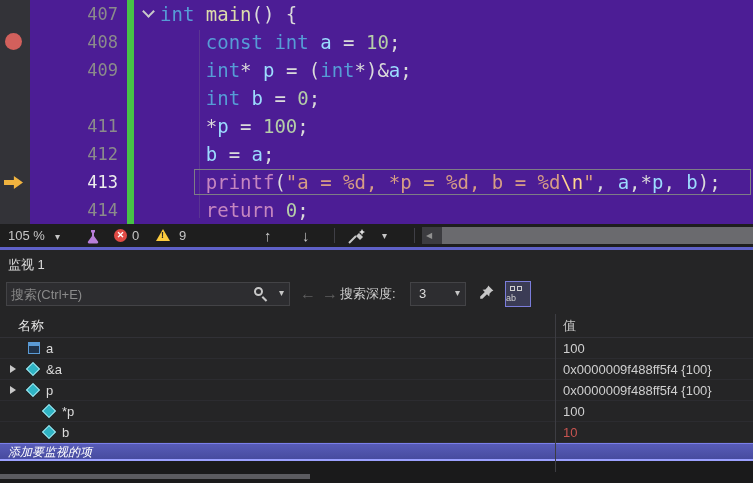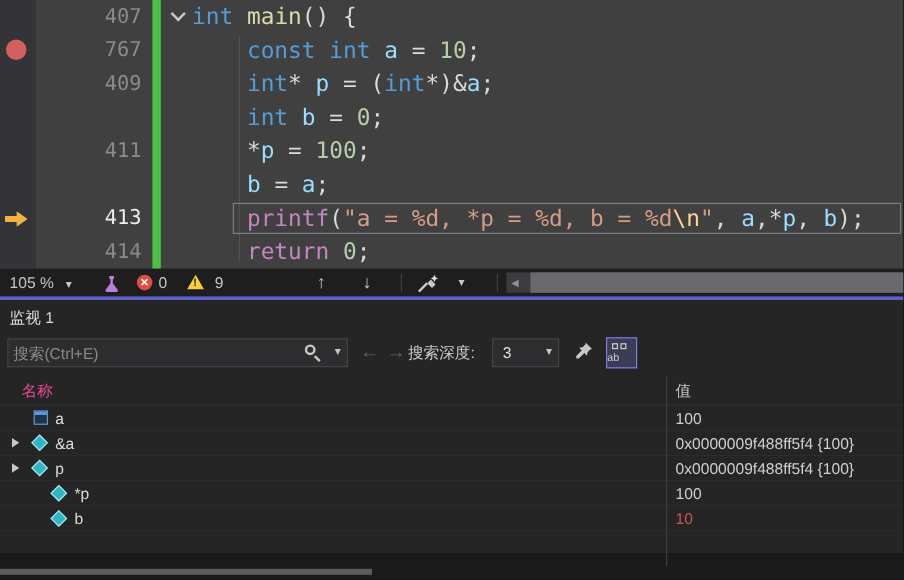--- a/index.html
+++ b/index.html
@@ -1,20 +1,20 @@
 <!DOCTYPE html>
 <html style="--accent: #5f61c8; --bp-red: #d2605c; --cur-arrow: #f0b33f; --chg-red: #c75450; --mod-green: #47c247; --err-red: #e14b45; --warn-yel: #fccb3e; --sel-a: #585cb8; --sel-b: #474b9f; --sel-border: #9ba0ff;"><head>
 <meta charset="utf-8">
 <style>
   *{margin:0;padding:0;box-sizing:border-box}
   body{background:#111;font-family:"Liberation Sans",sans-serif}
   #screen{position:relative;width:753px;height:483px;background:#1e1e1e;overflow:hidden}
 
   
-  #editor{position:absolute;left:0;top:0;width:753px;height:224px;background:#404040;overflow:hidden}
+  #editor{position:absolute;left:0;top:0;width:753px;height:224px;background:#4c1d95;overflow:hidden}
   #bp-margin{position:absolute;left:0;top:0;width:30px;height:224px;background:#333338}
   #green-bar{position:absolute;left:127px;top:0;width:7px;height:224px;background:var(--mod-green)}
   #indent-guide{position:absolute;left:199px;top:30px;width:1px;height:188px;background:rgba(140,140,140,.22)}
   .code-row{position:absolute;left:0;width:753px;height:28px}
   .lnum{position:absolute;left:44px;width:74px;text-align:right;font-family:"DejaVu Sans Mono",monospace;font-size:17px;line-height:28px;color:#8b8b8b}
   .lnum.cur{color:#ececec}
   .code-text{position:absolute;left:160px;top:0;height:28px;font-family:"DejaVu Sans Mono",monospace;font-size:19px;line-height:28px;white-space:pre}
   .bp{position:absolute;left:5px;top:5px;width:17px;height:17px;border-radius:50%;background:var(--bp-red)}
   .cur-arrow{position:absolute;left:4px;top:8px;width:19px;height:13px;background:var(--cur-arrow);clip-path:polygon(0 30%,52% 30%,52% 0,100% 50%,52% 100%,52% 70%,0 70%)}
   .stmt-box{position:absolute;left:194px;right:2px;top:1px;height:26px;border:1px solid #7d7d85}
@@ -60,21 +60,21 @@
   .depth-combo{position:absolute;left:410px;top:32px;width:56px;height:24px;background:#2d2d30;border:1px solid #434346}
   .depth-combo .val{position:absolute;left:8px;line-height:22px;color:#dcdcdc}
   .depth-combo .caret{position:absolute;right:5px;top:4px}
   .pin-btn{position:absolute;left:479px;top:34px;width:18px;height:18px}
   .ab-btn{position:absolute;left:505px;top:31px;width:26px;height:26px;background:#3b3c55;border:1px solid #7b7ddb}
   .ab-sq{position:absolute;width:5px;height:5px;border:1px solid #cfcfcf}
   .ab-s1{left:4px;top:4px}.ab-s2{left:11px;top:4px}
   .ab-txt{position:absolute;left:0;top:11px;font-size:9px;line-height:11px;color:#cfcfcf}
 
   .grid-header{position:absolute;left:0;top:64px;width:753px;height:24px;border-bottom:1px solid #313136}
-  .col-name{position:absolute;left:18px;line-height:24px;color:#ec4899}
+  .col-name{position:absolute;left:18px;line-height:24px;color:#e5e5e5}
   .col-value{position:absolute;left:563px;line-height:24px;color:#c3c3c3}
 
   .w-row{position:absolute;left:0;width:753px;height:21px;border-bottom:1px solid #2c2c30}
   .expander{position:absolute;left:10px;top:6px;width:0;height:0;border-left:6px solid #c8c8c8;border-top:4px solid transparent;border-bottom:4px solid transparent}
   .icon-field{position:absolute;top:4px;width:12px;height:12px;border:1px solid #5b9bd5;background:linear-gradient(#5b9bd5 0 3px,#20334a 3px)}
   .icon-pointer{position:absolute;top:5px;width:10px;height:10px;background:#2fb4c4;border:1px solid #a8e6ee;transform:rotate(45deg)}
   .w-name{position:absolute;line-height:21px;color:#dcdcdc}
   .w-value{position:absolute;left:563px;line-height:21px;color:#cfcfcf}
   .w-value.changed{color:var(--chg-red)}
 
@@ -95,35 +95,36 @@
     <div id="green-bar"></div>
     <div id="indent-guide"></div>
     <div id="code-lines">
         <div class="code-row" style="top: 0px;">
           <div class="lnum">407</div>
           <div class="fold"></div>
           <div class="code-text"><span style="color: rgb(86, 156, 214);">int</span><span style="color: rgb(218, 218, 218);"> </span><span style="color: rgb(220, 220, 170);">main</span><span style="color: rgb(218, 218, 218);">() {</span></div>
         </div>
         <div class="code-row" style="top: 28px;">
           <div class="bp"></div>
-          <div class="lnum">767</div>
+          <div class="lnum">408</div>
           <div class="code-text"><span style="color: rgb(218, 218, 218);">    </span><span style="color: rgb(86, 156, 214);">const</span><span style="color: rgb(218, 218, 218);"> </span><span style="color: rgb(86, 156, 214);">int</span><span style="color: rgb(218, 218, 218);"> </span><span style="color: rgb(156, 220, 254);">a</span><span style="color: rgb(218, 218, 218);"> = </span><span style="color: rgb(181, 206, 168);">10</span><span style="color: rgb(218, 218, 218);">;</span></div>
         </div>
         <div class="code-row" style="top: 56px;">
           <div class="lnum">409</div>
           <div class="code-text"><span style="color: rgb(218, 218, 218);">    </span><span style="color: rgb(86, 156, 214);">int</span><span style="color: rgb(218, 218, 218);">* </span><span style="color: rgb(156, 220, 254);">p</span><span style="color: rgb(218, 218, 218);"> = (</span><span style="color: rgb(86, 156, 214);">int</span><span style="color: rgb(218, 218, 218);">*)&amp;</span><span style="color: rgb(156, 220, 254);">a</span><span style="color: rgb(218, 218, 218);">;</span></div>
         </div>
         <div class="code-row" style="top: 84px;">
           <div class="code-text"><span style="color: rgb(218, 218, 218);">    </span><span style="color: rgb(86, 156, 214);">int</span><span style="color: rgb(218, 218, 218);"> </span><span style="color: rgb(156, 220, 254);">b</span><span style="color: rgb(218, 218, 218);"> = </span><span style="color: rgb(181, 206, 168);">0</span><span style="color: rgb(218, 218, 218);">;</span></div>
         </div>
         <div class="code-row" style="top: 112px;">
           <div class="lnum">411</div>
           <div class="code-text"><span style="color: rgb(218, 218, 218);">    *</span><span style="color: rgb(156, 220, 254);">p</span><span style="color: rgb(218, 218, 218);"> = </span><span style="color: rgb(181, 206, 168);">100</span><span style="color: rgb(218, 218, 218);">;</span></div>
         </div>
         <div class="code-row" style="top: 140px;">
+          <div class="lnum">412</div>
           <div class="code-text"><span style="color: rgb(218, 218, 218);">    </span><span style="color: rgb(156, 220, 254);">b</span><span style="color: rgb(218, 218, 218);"> = </span><span style="color: rgb(156, 220, 254);">a</span><span style="color: rgb(218, 218, 218);">;</span></div>
         </div>
         <div class="code-row" style="top: 168px;">
           <div class="stmt-box"></div>
           <div class="cur-arrow"></div>
           <div class="lnum cur">413</div>
           <div class="code-text"><span style="color: rgb(218, 218, 218);">    </span><span style="color: rgb(197, 134, 192);">printf</span><span style="color: rgb(218, 218, 218);">(</span><span style="color: rgb(214, 157, 133);">"a = %d, *p = %d, b = %d</span><span style="color: rgb(255, 214, 143);">\n</span><span style="color: rgb(214, 157, 133);">"</span><span style="color: rgb(218, 218, 218);">, </span><span style="color: rgb(156, 220, 254);">a</span><span style="color: rgb(218, 218, 218);">,*</span><span style="color: rgb(156, 220, 254);">p</span><span style="color: rgb(218, 218, 218);">, </span><span style="color: rgb(156, 220, 254);">b</span><span style="color: rgb(218, 218, 218);">);</span></div>
         </div>
         <div class="code-row" style="top: 196px;">
           <div class="lnum">414</div>
@@ -217,18 +218,21 @@
           <span class="w-name" style="left: 62px;">*p</span>
           <span class="w-value">100</span>
         </div>
         <div class="w-row" style="top: 172px;">
           <span class="icon-pointer" style="left: 44px;"></span>
           <span class="w-name" style="left: 62px;">b</span>
           <span class="w-value changed">10</span>
         </div>
       </div>
 
+    <div class="add-row">
+      <span>添加要监视的项</span>
+    </div>
 
     <div class="watch-bottom"></div>
     <div class="watch-hthumb"></div>
     <div class="col-divider"></div>
   </div>
 </div>
 
 </body></html>

